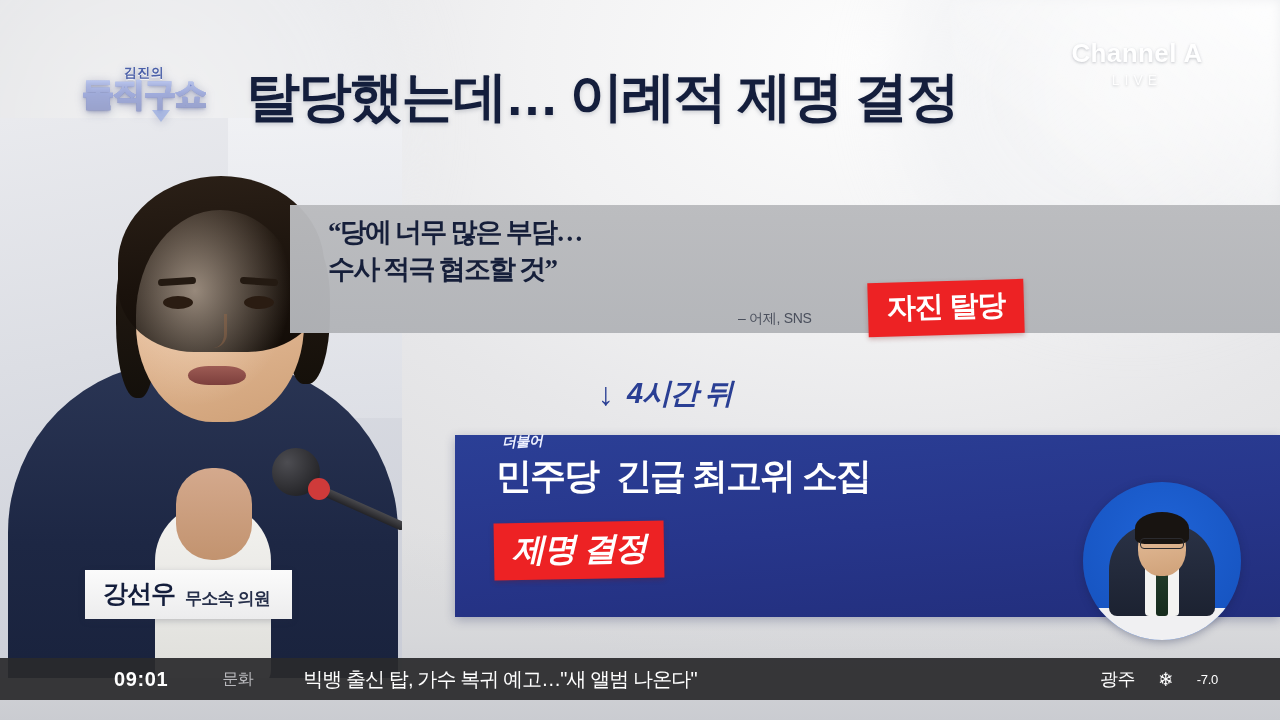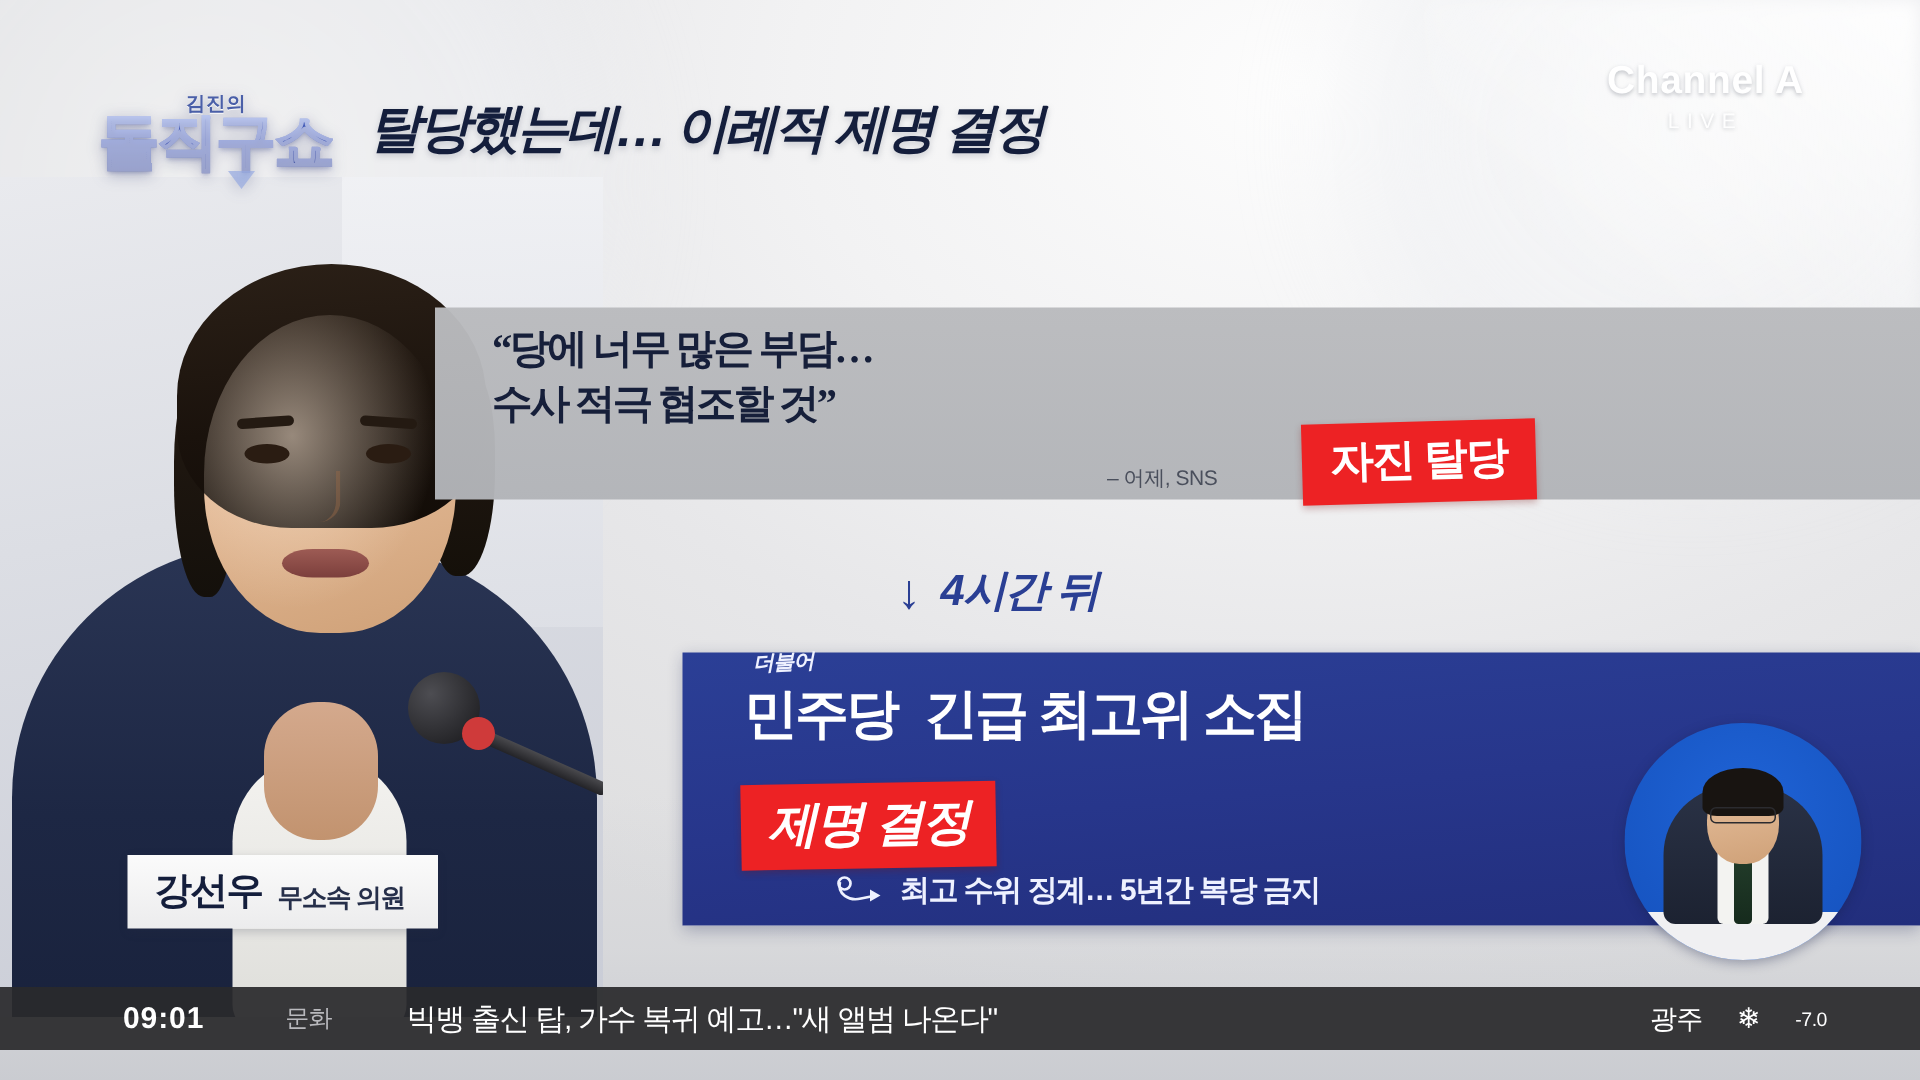--- a/index.html
+++ b/index.html
@@ -40,21 +40,21 @@
     display:flex; flex-direction:column; align-items:center; justify-content:center;
     filter:drop-shadow(0 2px 5px rgba(60,70,120,.35));
   }
   .logo-sub {
     font-size:13px; font-weight:bold; letter-spacing:.5px;
     color:#4a5fa8; margin-bottom:-4px;
     text-shadow:0 1px 0 rgba(255,255,255,.85);
     margin-top:38px;
   }
   .logo-main {
-    font-size:40px; font-weight:bold; letter-spacing:-1px; line-height:1.05;
+    font-size:32px; font-weight:bold; letter-spacing:-1px; line-height:1.05;
     background:linear-gradient(180deg,#6f8ae0 0%,#2f49b4 45%,#1b2f8f 100%);
     -webkit-background-clip:text; background-clip:text; color:transparent;
     -webkit-text-stroke:1.5px rgba(255,255,255,.55);
     text-shadow:0 2px 3px rgba(40,55,130,.28);
   }
   .logo-tail {
     width:0;height:0;border-left:9px solid transparent;border-right:9px solid transparent;
     border-top:12px solid rgba(150,170,225,.7); margin-top:-2px; margin-left:34px;
   }
 
@@ -63,24 +63,23 @@
     position:absolute; right:38px; top:38px; width:210px;
     text-align:center; color:#ffffff;
     text-shadow:0 1px 3px rgba(90,95,110,.35);
   }
   #channel-name { font-size:26px; font-weight:bold; letter-spacing:.4px; }
   #channel-live { font-size:14px; letter-spacing:5px; margin-top:3px; opacity:.95; }
 
   
   #headline {
     position:absolute; left:246px; top:66px; width:830px;
-    font-size:35px; font-weight:bold; letter-spacing:-2.2px; line-height:1.12;
+    font-size:54px; font-weight:bold; letter-spacing:-2.2px; line-height:1.12;
     color:#141e3c; white-space:nowrap;
     text-shadow:0 2px 4px rgba(120,125,140,.35);
-    font-style:italic;
   }
 
   
   #speaker-photo {
     position:absolute; left:0; top:118px; width:402px; height:560px; overflow:hidden;
   }
   .ph-bgwall {
     position:absolute; inset:0;
     background:linear-gradient(170deg,#e9eaee 0%,#dcdee4 40%,#c9ccd6 100%);
   }
@@ -267,21 +266,21 @@
   }
   .ip-glasses {
     position:absolute; left:57px; top:56px; width:44px; height:11px;
     border:1.6px solid #2b2b2f; border-radius:4px;
   }
 
   
   #ticker {
     position:absolute; left:0; right:0; top:658px; height:42px;
     background:rgba(42,42,44,.93);
-    display:flex; align-items:center; color:#fff;
+    display:flex; align-items:center; color:#fff;padding-left:32px;
   }
   #ticker-time { margin-left:82px; font-size:20px; font-weight:bold; letter-spacing:.6px; }
   #ticker-cat { margin-left:54px; font-size:16px; color:#b9b9bd; letter-spacing:-.5px; }
   #ticker-headline { margin-left:50px; font-size:20px; letter-spacing:-.9px; }
   #weather { margin-left:auto; margin-right:62px; display:flex; align-items:center; gap:23px; }
   #weather-city { font-size:18px; letter-spacing:-.6px; }
   #weather-icon { font-size:19px; }
   #weather-temp { font-size:13px; letter-spacing:-.3px; }
 </style>
 </head>
@@ -342,28 +341,20 @@
 
   <div id="party-panel"></div>
   <div id="party-row">
     <div class="party-brand">
       <span class="party-brand-small">더불어</span>
       <span class="party-brand-main">민주당</span>
     </div>
     <div id="party-headline">긴급 최고위 소집</div>
   </div>
   <div id="badge-expel">제명 결정</div>
-  <div id="subnote">
-    <svg id="subnote-arrow" viewBox="0 0 34 20">
-      <path d="M4 4 C2 12, 10 17, 18 15 L28 13" fill="none" stroke="#eef1ff" stroke-width="1.8"></path>
-      <circle cx="7" cy="5" r="4" fill="none" stroke="#eef1ff" stroke-width="1.8"></circle>
-      <path d="M24 9 L31 13 L24 17 Z" fill="#eef1ff"></path>
-    </svg>
-    <span id="subnote-text">최고 수위 징계… 5년간 복당 금지</span>
-  </div>
 
   <div id="interpreter">
     <div class="ip-bg"></div>
     <div class="ip-desk"></div>
     <div class="ip-body"></div>
     <div class="ip-shirt"></div>
     <div class="ip-tie"></div>
     <div class="ip-neck"></div>
     <div class="ip-head"></div>
     <div class="ip-hair"></div>

